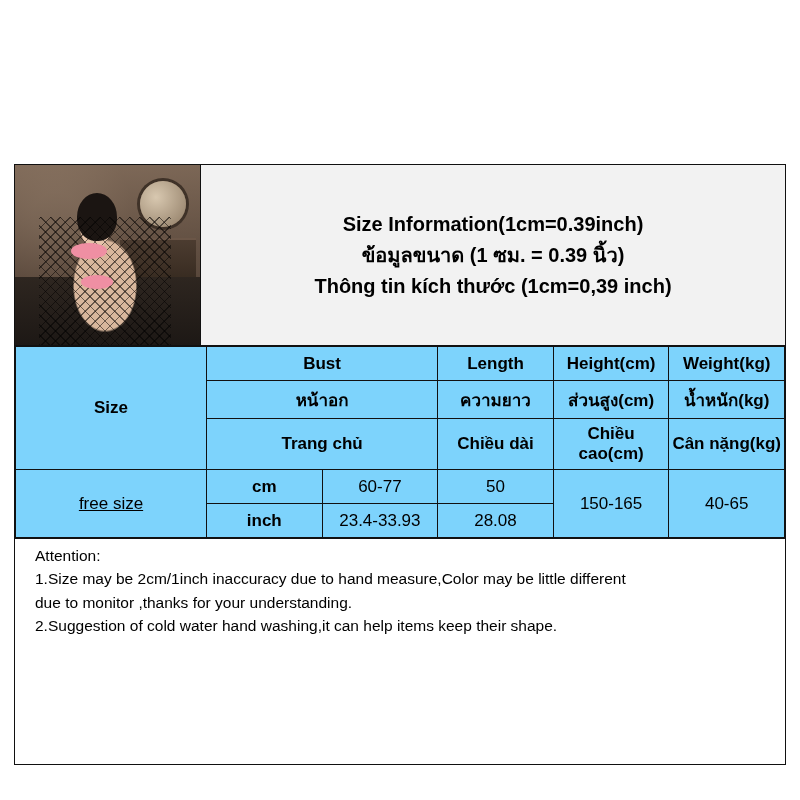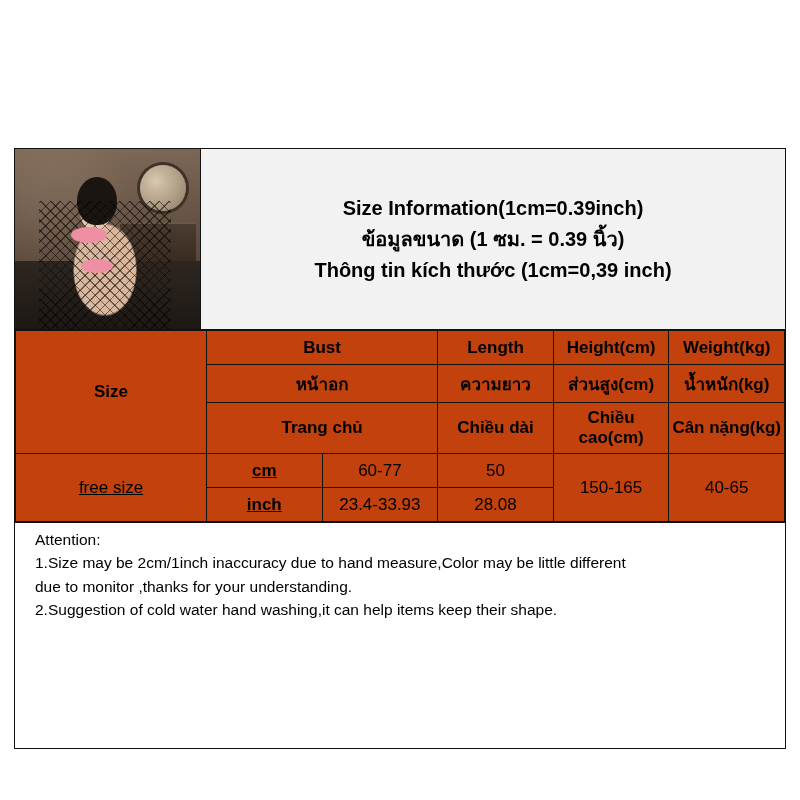--- a/index.html
+++ b/index.html
@@ -11,21 +11,21 @@
     width: 800px;
     height: 800px;
     font-family: "Liberation Sans", sans-serif;
     color: #000;
     position: relative;
     overflow: hidden;
   }
   .sheet {
     position: absolute;
     left: 14px;
-    top: 148px;
+    top: 164px;
     width: 772px;
     border: 1px solid #111;
     box-sizing: border-box;
     background: #fff;
   }
   
   .header-row {
     display: flex;
     align-items: stretch;
     border-bottom: 1px solid #111;
@@ -124,21 +124,21 @@
   table.size-table {
     width: 100%;
     border-collapse: collapse;
     table-layout: fixed;
   }
   table.size-table td {
     border: 1px solid #111;
     text-align: center;
     font-size: 17px;
     padding: 5px 2px;
-    background: #c2410c;
+    background: #7dd3fc;
   }
   td.head {
     background: #d9d9d9;
     font-weight: bold;
   }
   td.size-label {
     background: #d9d9d9;
     font-weight: bold;
     font-size: 26px;
     width: 186px;
@@ -148,21 +148,20 @@
     background: #e9e9e9;
     font-size: 16px;
     width: 96px;
     text-decoration: underline;
   }
   td.unit {
     background: #fff;
     font-weight: bold;
     font-size: 17px;
     width: 90px;
-    text-decoration: underline;
   }
   td.tall {
     font-size: 17px;
   }
   .row-h { height: 34px; }
   
   .note {
     border-top: 1px solid #111;
     padding: 6px 8px 10px 8px;
     min-height: 226px;

